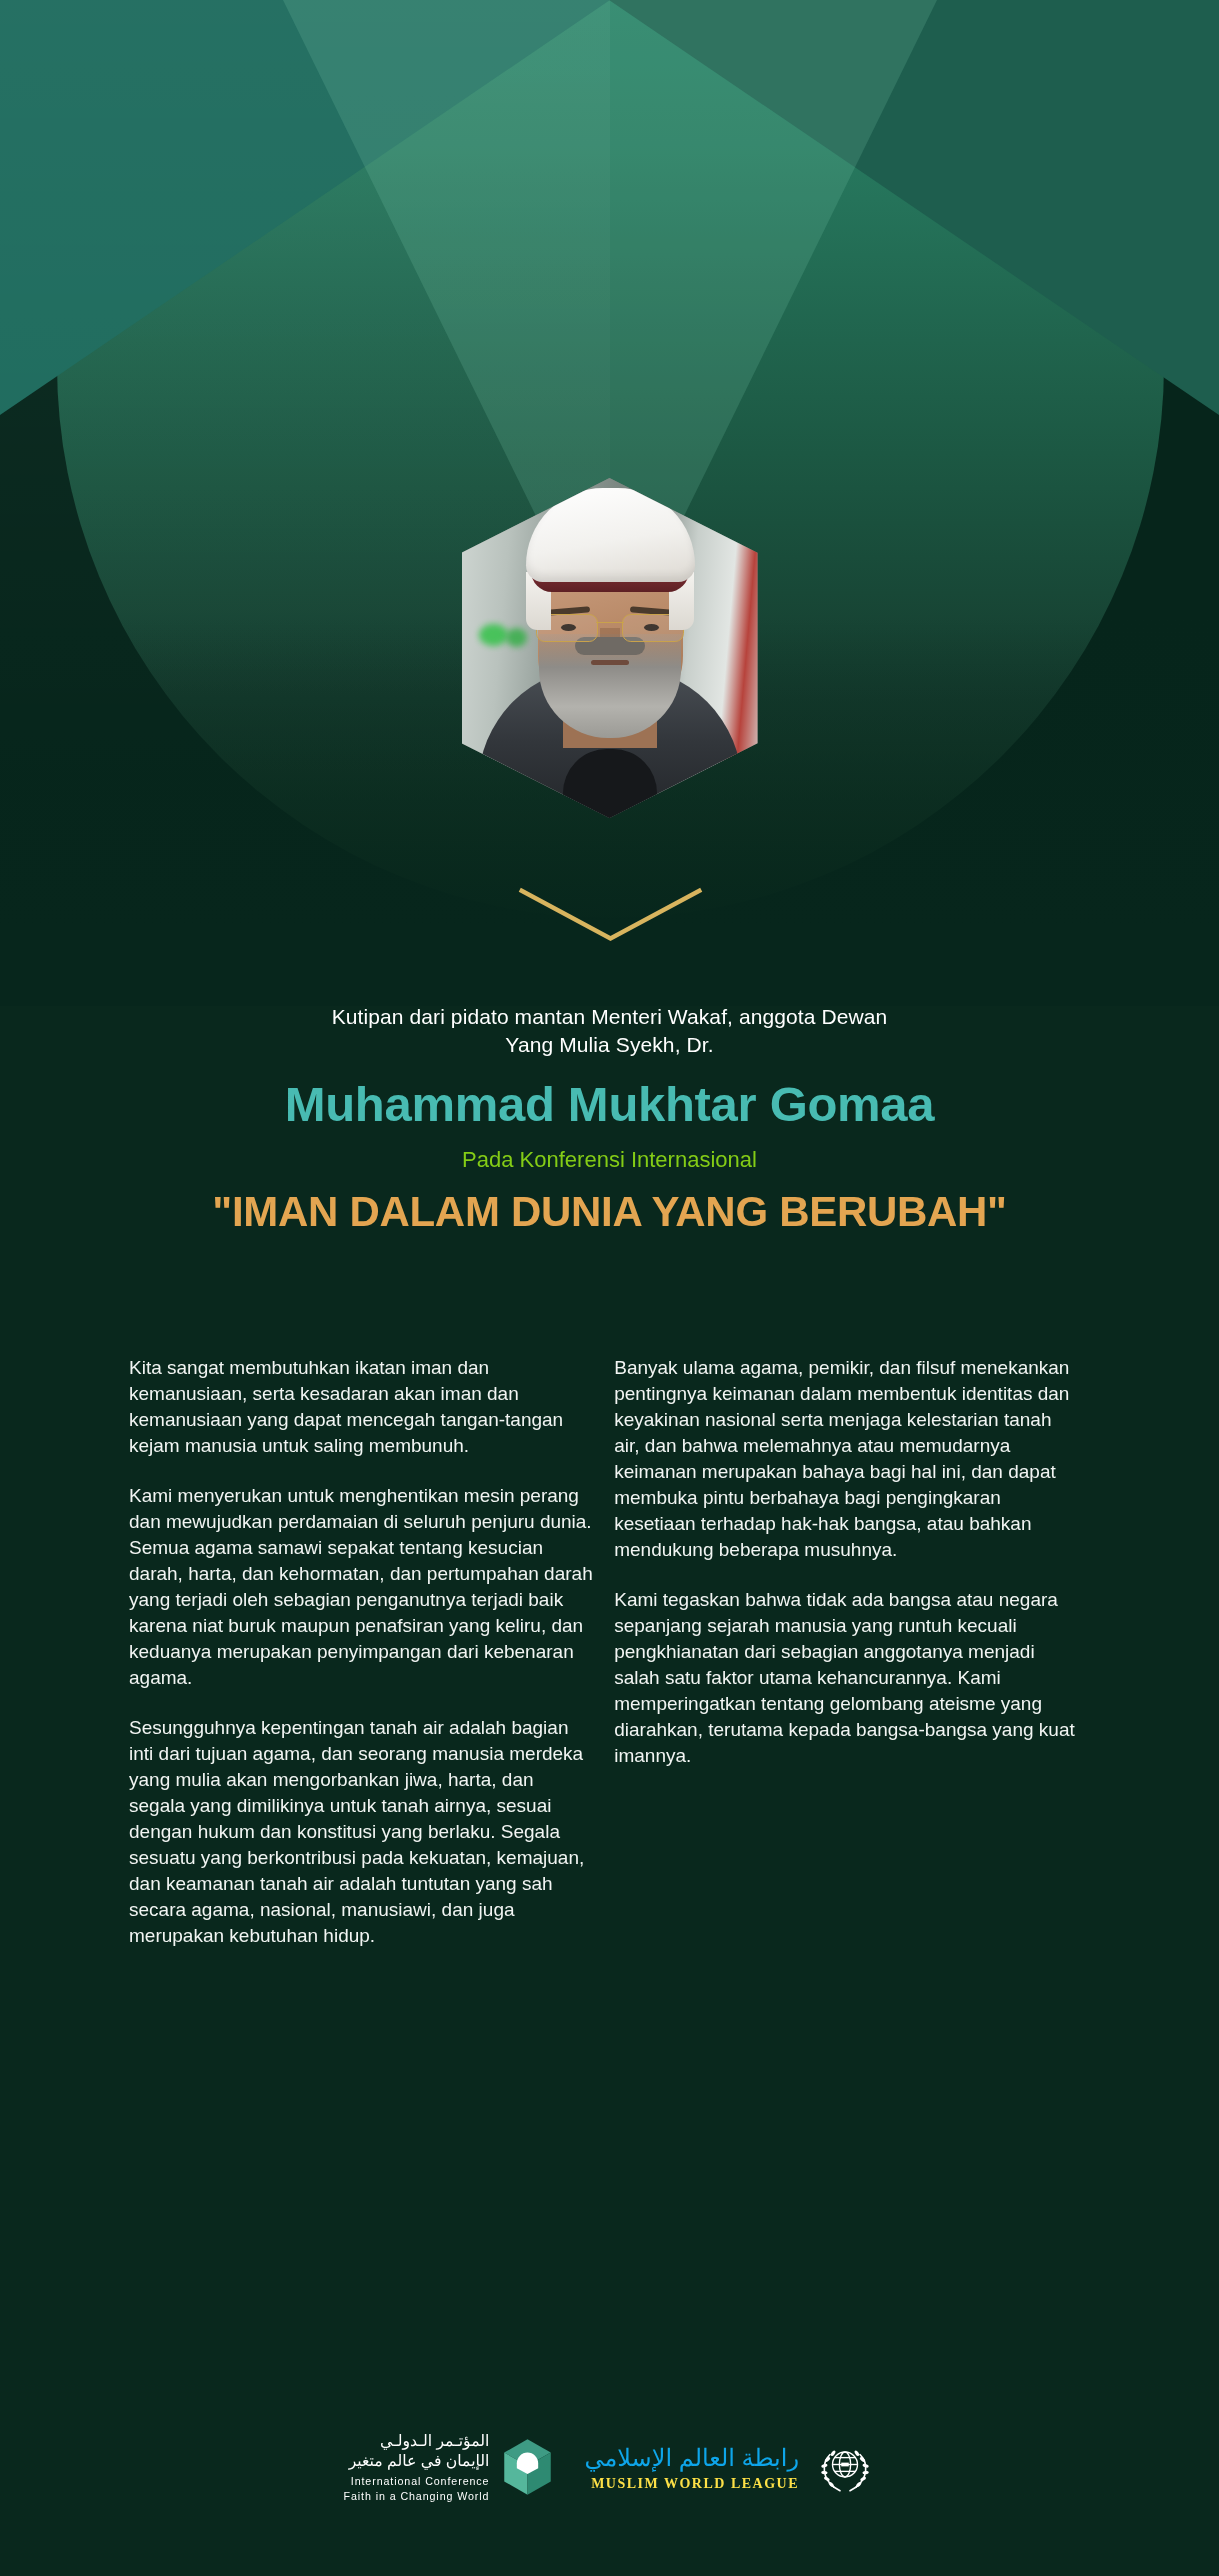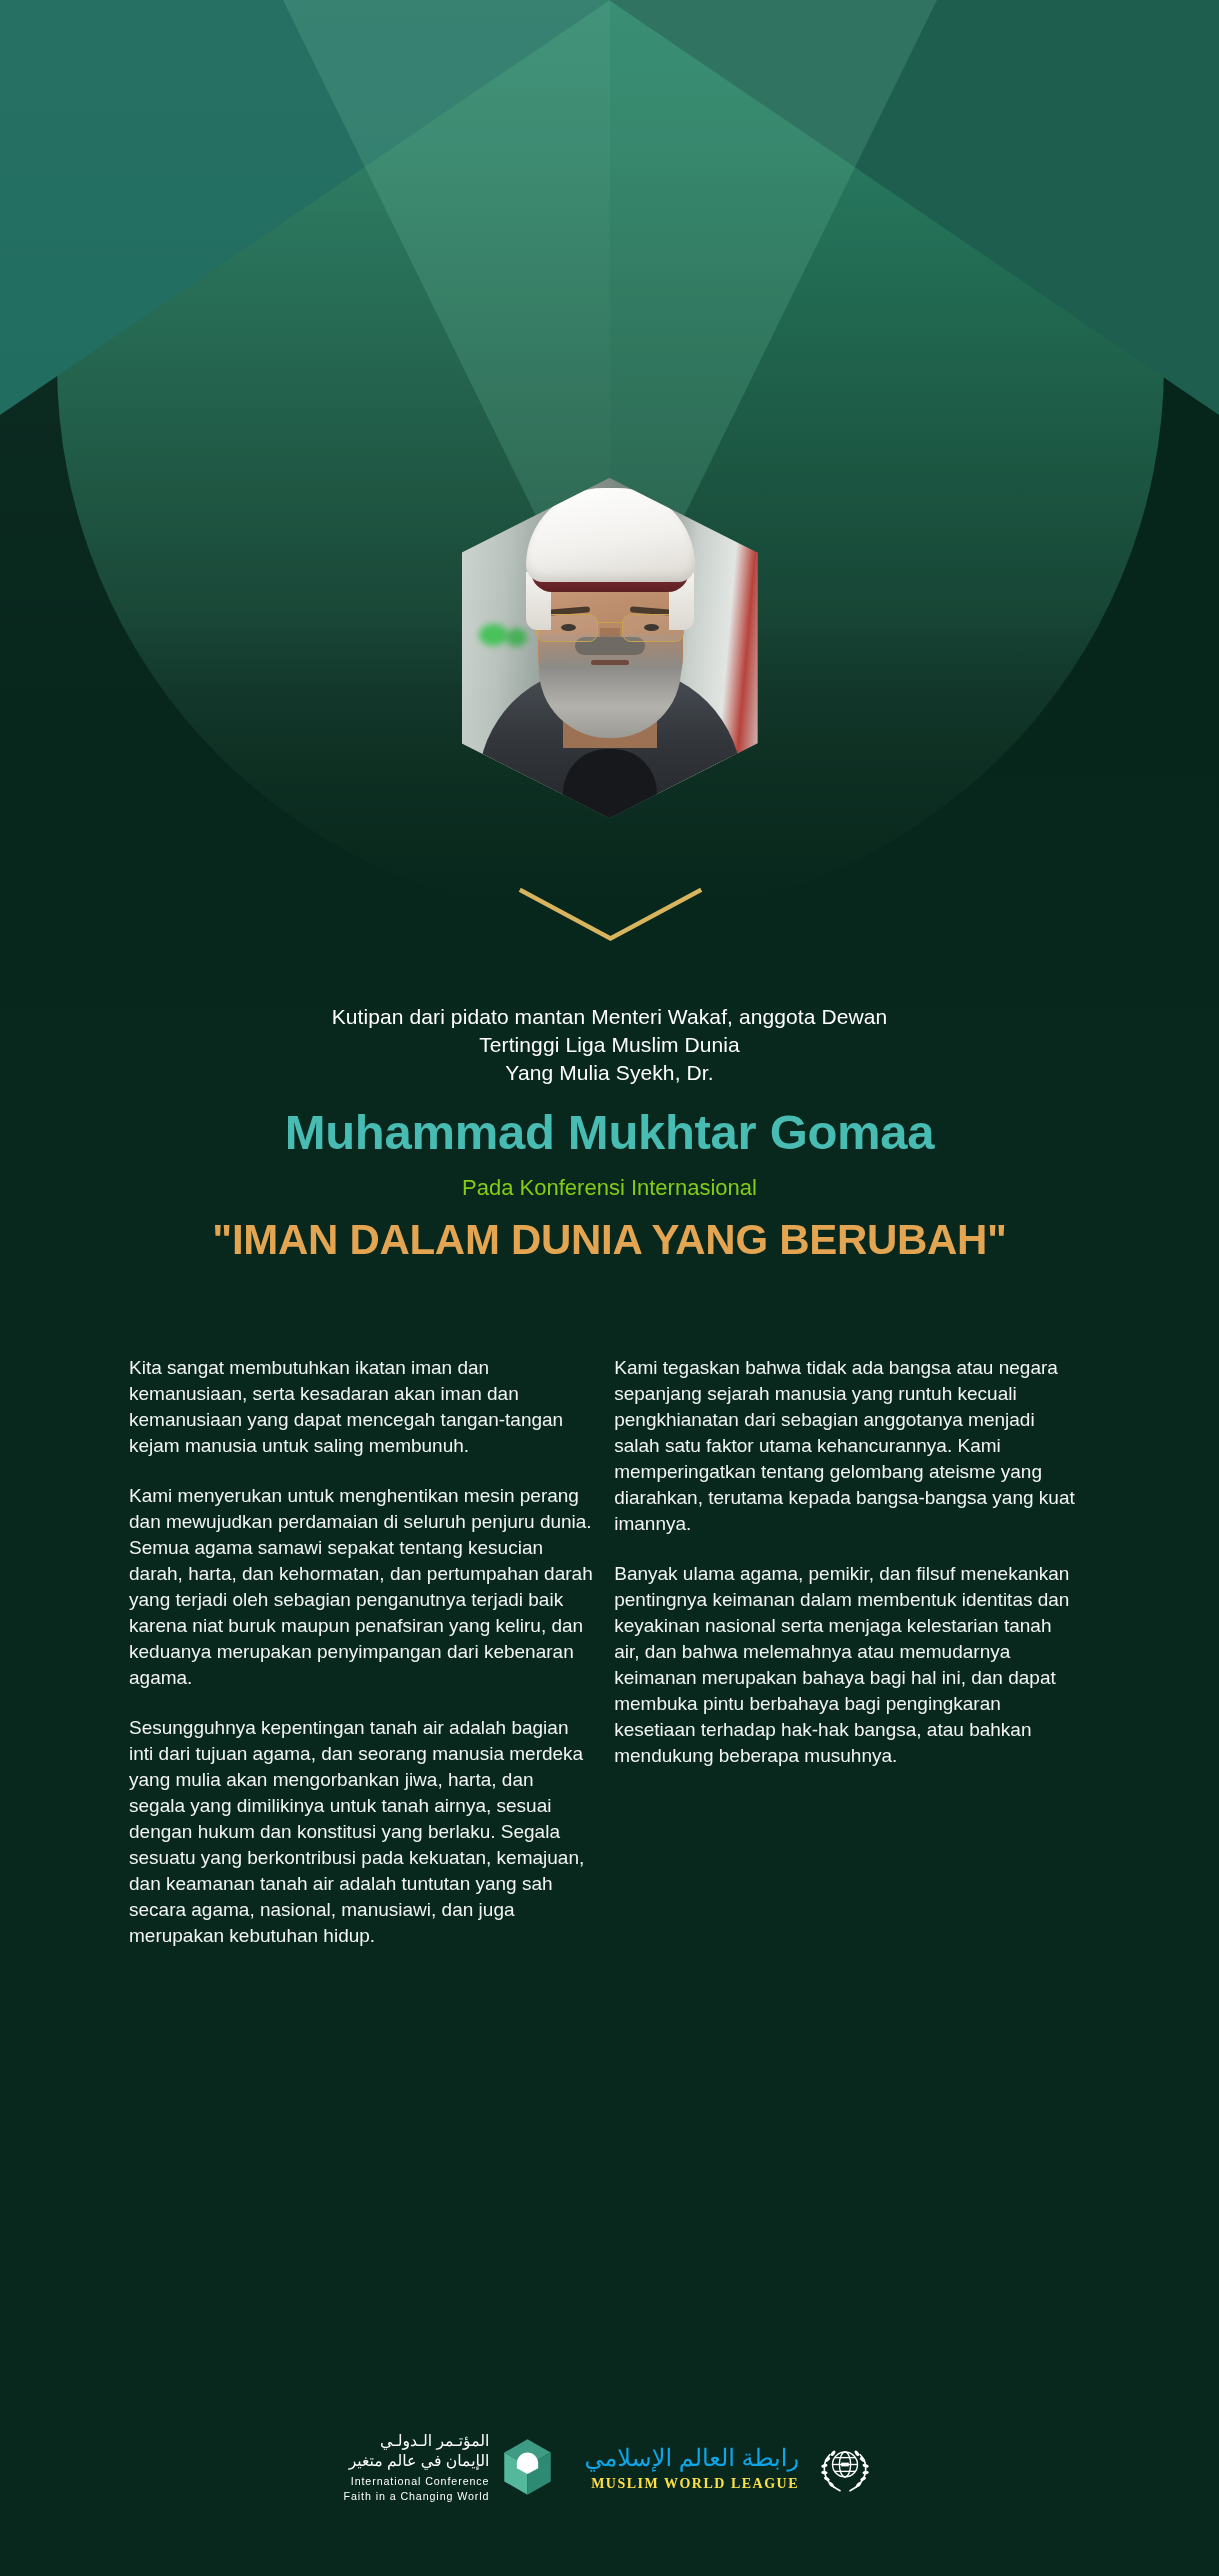--- a/index.html
+++ b/index.html
@@ -405,36 +405,35 @@
   </div>
 
   <div class="chevron">
     <svg viewBox="0 0 300 95" preserveAspectRatio="none" aria-hidden="true">
       <polyline points="6,6 150,83 294,6" fill="none" stroke="#D8B45E" stroke-width="7"></polyline>
     </svg>
   </div>
 
   <div class="header-block">
     <div class="kicker">Kutipan dari pidato mantan Menteri Wakaf, anggota Dewan</div>
-    <div class="kicker">Tertinggi Liga Muslim Dunia</div>
     <div class="kicker">Yang Mulia Syekh, Dr.</div>
     <div class="speaker-name">Muhammad Mukhtar Gomaa</div>
     <div class="conf-line">Pada Konferensi Internasional</div>
     <div class="conf-title">"IMAN DALAM DUNIA YANG BERUBAH"</div>
   </div>
 
   <div class="body-columns">
     <div class="col">
       <p>Kita sangat membutuhkan ikatan iman dan kemanusiaan, serta kesadaran akan iman dan kemanusiaan yang dapat mencegah tangan-tangan kejam manusia untuk saling membunuh.</p>
       <p>Kami menyerukan untuk menghentikan mesin perang dan mewujudkan perdamaian di seluruh penjuru dunia. Semua agama samawi sepakat tentang kesucian darah, harta, dan kehormatan, dan pertumpahan darah yang terjadi oleh sebagian penganutnya terjadi baik karena niat buruk maupun penafsiran yang keliru, dan keduanya merupakan penyimpangan dari kebenaran agama.</p>
       <p>Sesungguhnya kepentingan tanah air adalah bagian inti dari tujuan agama, dan seorang manusia merdeka yang mulia akan mengorbankan jiwa, harta, dan segala yang dimilikinya untuk tanah airnya, sesuai dengan hukum dan konstitusi yang berlaku. Segala sesuatu yang berkontribusi pada kekuatan, kemajuan, dan keamanan tanah air adalah tuntutan yang sah secara agama, nasional, manusiawi, dan juga merupakan kebutuhan hidup.</p>
     </div>
     <div class="col">
+      <p>Banyak ulama agama, pemikir, dan filsuf menekankan pentingnya keimanan dalam membentuk identitas dan keyakinan nasional serta menjaga kelestarian tanah air, dan bahwa melemahnya atau memudarnya keimanan merupakan bahaya bagi hal ini, dan dapat membuka pintu berbahaya bagi pengingkaran kesetiaan terhadap hak-hak bangsa, atau bahkan mendukung beberapa musuhnya.</p>
       <p>Kami tegaskan bahwa tidak ada bangsa atau negara sepanjang sejarah manusia yang runtuh kecuali pengkhianatan dari sebagian anggotanya menjadi salah satu faktor utama kehancurannya. Kami memperingatkan tentang gelombang ateisme yang diarahkan, terutama kepada bangsa-bangsa yang kuat imannya.</p>
-      <p>Banyak ulama agama, pemikir, dan filsuf menekankan pentingnya keimanan dalam membentuk identitas dan keyakinan nasional serta menjaga kelestarian tanah air, dan bahwa melemahnya atau memudarnya keimanan merupakan bahaya bagi hal ini, dan dapat membuka pintu berbahaya bagi pengingkaran kesetiaan terhadap hak-hak bangsa, atau bahkan mendukung beberapa musuhnya.</p>
     </div>
   </div>
 
   <div class="footer">
 
     <div class="logo-conference">
       <div class="lc-text">
         <div class="lc-ar">المؤتـمر الـدولـي</div>
         <div class="lc-ar">الإيمان في عالم متغير</div>
         <div class="lc-en1">International  Conference</div>

